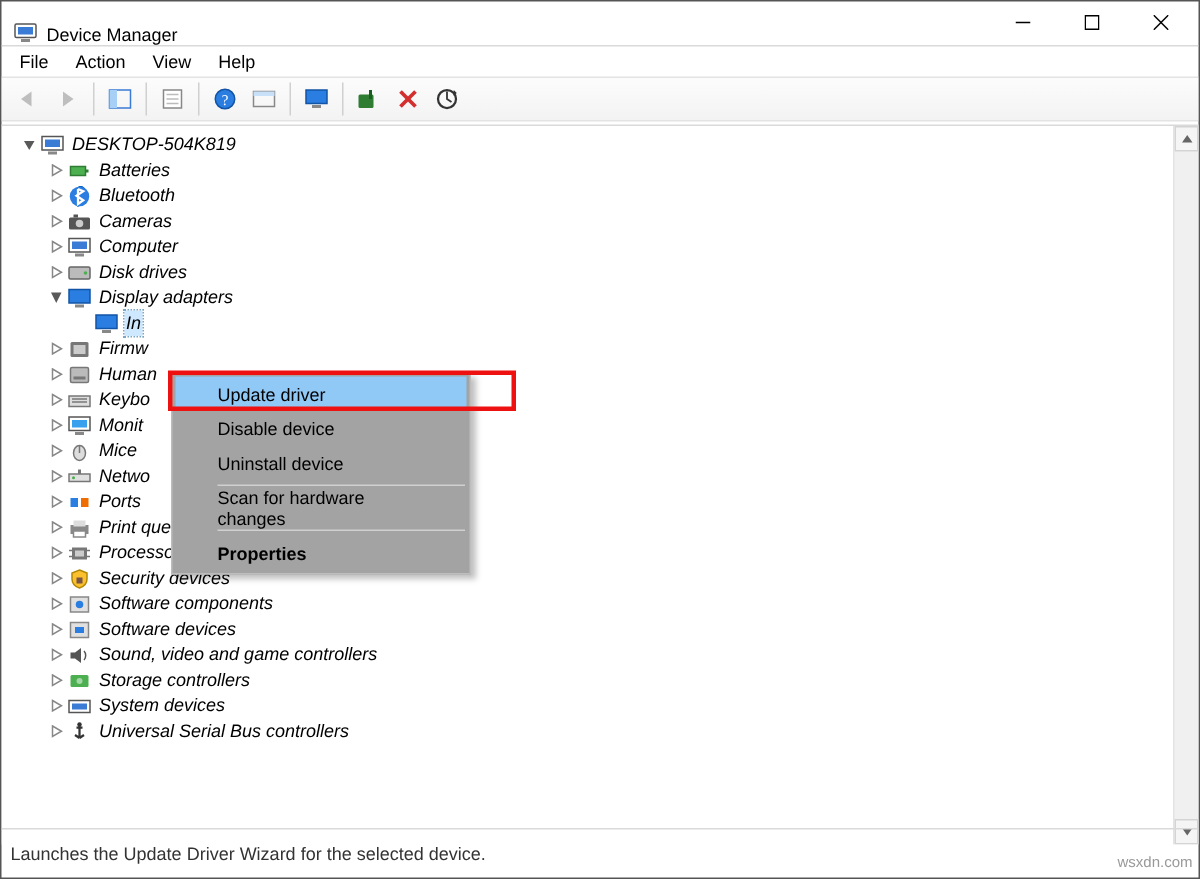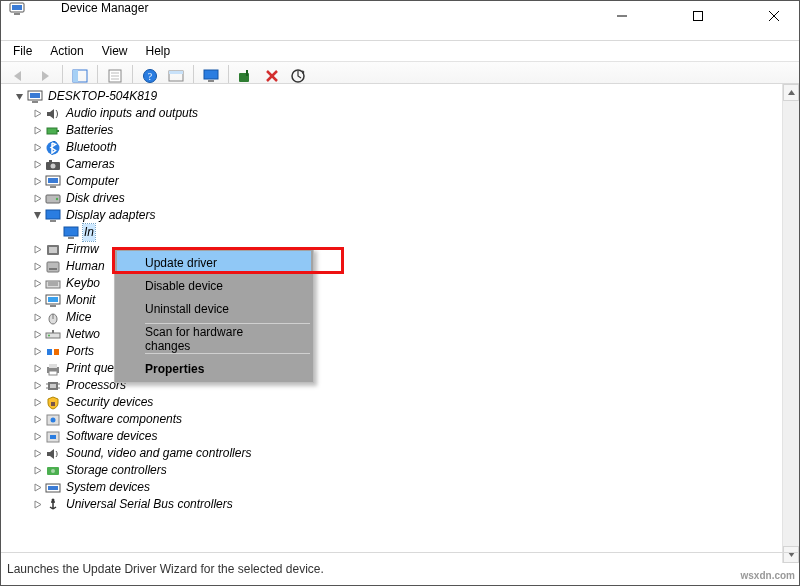--- a/index.html
+++ b/index.html
@@ -9,26 +9,25 @@
   font-size: 12px;
   background: #fff;
   color: #000;
   width: 800px;
   height: 586px;
   position: relative;
   overflow: hidden;
   border: 1px solid #555;
 }
 .titlebar {
-  height: 40px;
+  height: 30px;
   display: flex;
-  align-items: flex-start;
+  align-items: flex-end;
   padding: 0 2px 0 8px;
   border-bottom: 1px solid #d9d9d9;
-  gap: 30px;
 }
 .titlebar .title-icon { width: 16px; height: 16px; margin-right: 6px; display:inline-flex; align-items:center; justify-content:center;}
 .titlebar .title { flex: 0 0 auto; font-size: 12px; }
 .titlebar .spacer { flex: 1; }
 .sysbtn { width: 46px; height: 30px; display:flex; align-items:center; justify-content:center; }
 .menubar {
   height: 20px;
   display: flex;
   align-items: center;
   padding: 0 4px;
@@ -68,21 +67,21 @@
 .tw-spacer { width:14px; display:inline-block;}
 .nic { width:16px; height:16px; margin-right:4px; display:inline-flex; align-items:center; justify-content:center; flex:none;}
 .lbl { padding:0 1px; }
 .lbl.sel { background:#cde8ff; outline:1px dotted #7aa7c7; }
 .statusbar {
   position:absolute; left:0; right:0; bottom:0; height:22px;
   border-top:1px solid #d9d9d9;
   display:flex; align-items:center; padding:16px 6px;
   font-size:12px; color:#333;
 }
-.watermark { position:absolute; right:4px; bottom:4px; font-size:10px; color:#999;font-weight:bold;}
+.watermark { position:absolute; right:4px; bottom:4px; font-size:10px; color:#999;}
 
 .ctx {
   position:absolute;
   left:113px; top:247px;
   width:200px;
   background:#a3a3a3;
   border:1px solid #bdbdbd;
   box-shadow: 3px 3px 4px rgba(0,0,0,.25);
   padding:2px;
   z-index:20;
@@ -229,34 +228,20 @@
     </div>
     <div id="tree-body">
         <div class="row indent1">
           <span class="tw">
             <svg width="9" height="9">
               <path d="M2 1 L8 4.5 L2 8 Z" fill="none" stroke="#888"></path>
             </svg>
           </span>
           <span class="nic">
             <svg width="16" height="14" viewBox="0 0 16 14">
-              <path d="M2 5h3l4-3v10l-4-3H2z" fill="#555"></path>
-              <path d="M11 3c2 2 2 6 0 8" fill="none" stroke="#555"></path>
-            </svg>
-          </span>
-          <span class="lbl">Audio inputs and outputs</span>
-        </div>
-        <div class="row indent1">
-          <span class="tw">
-            <svg width="9" height="9">
-              <path d="M2 1 L8 4.5 L2 8 Z" fill="none" stroke="#888"></path>
-            </svg>
-          </span>
-          <span class="nic">
-            <svg width="16" height="14" viewBox="0 0 16 14">
               <rect x="2" y="4" width="10" height="6" fill="#4caf50" stroke="#2e7d32"></rect>
               <rect x="12" y="6" width="2" height="2" fill="#2e7d32"></rect>
             </svg>
           </span>
           <span class="lbl">Batteries</span>
         </div>
         <div class="row indent1">
           <span class="tw">
             <svg width="9" height="9">
               <path d="M2 1 L8 4.5 L2 8 Z" fill="none" stroke="#888"></path>

